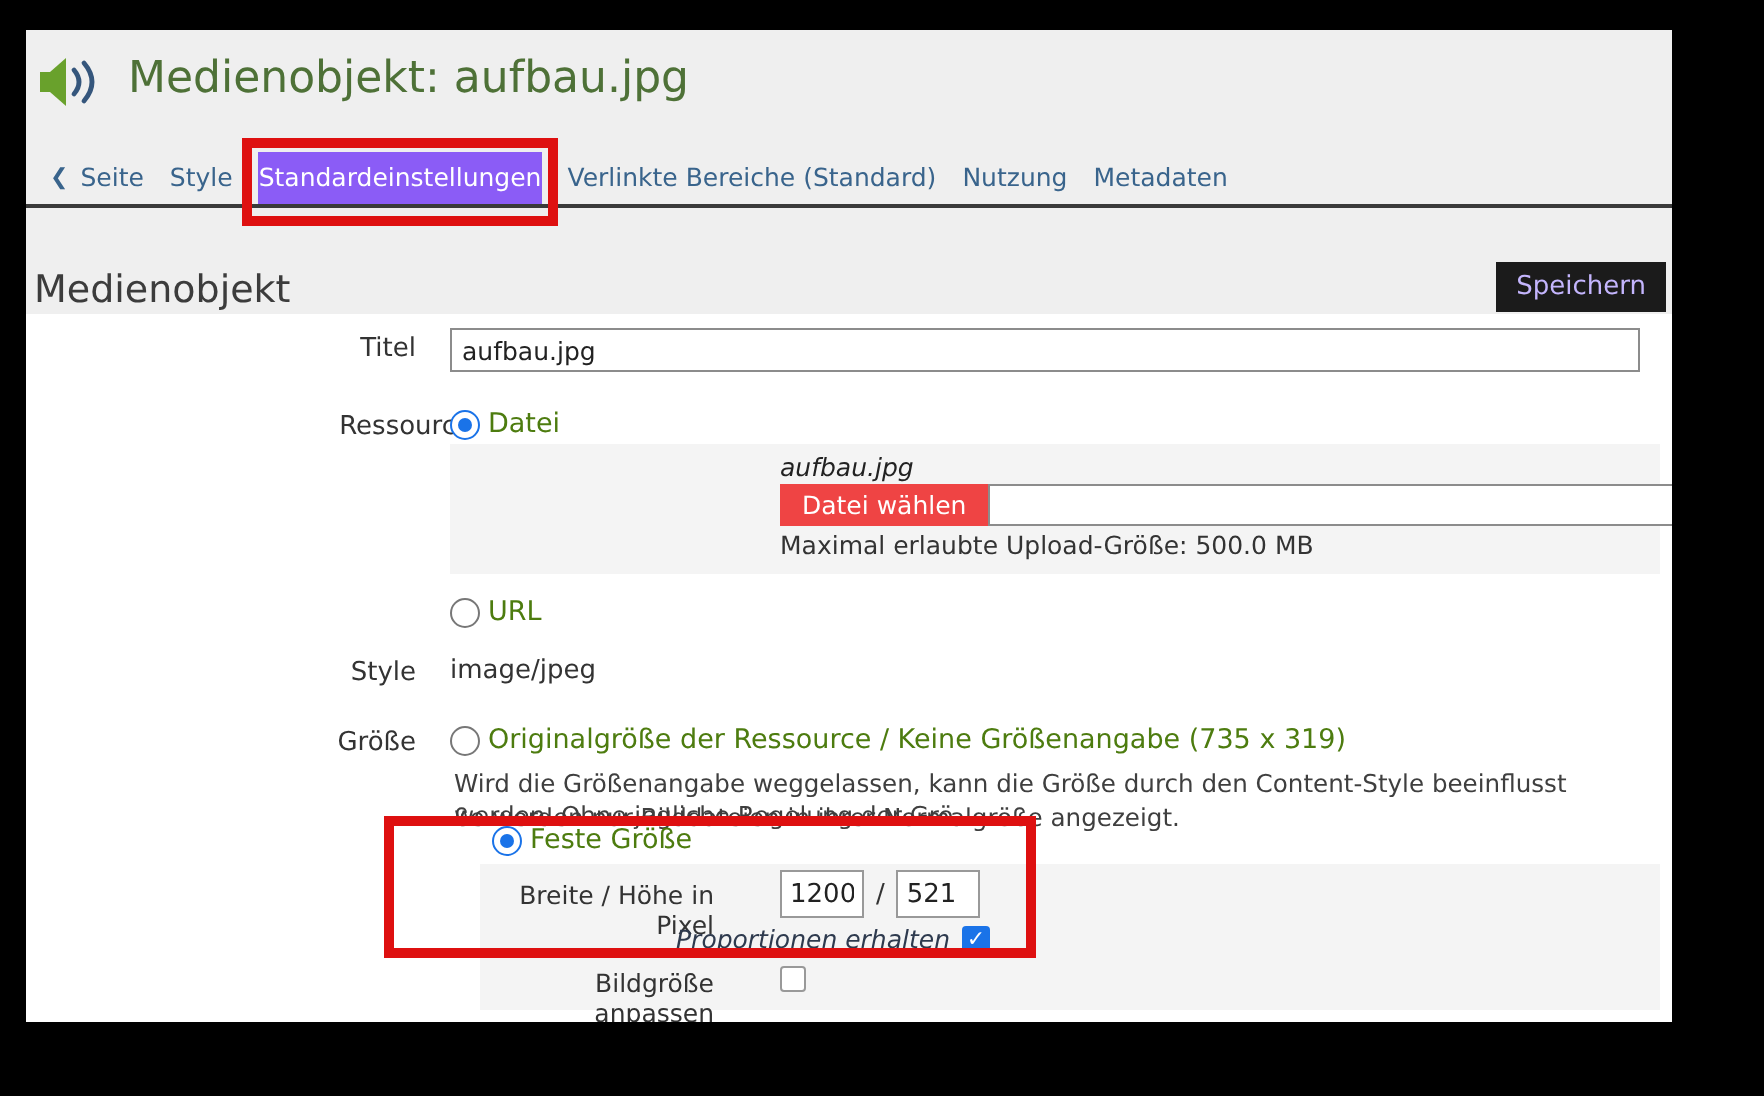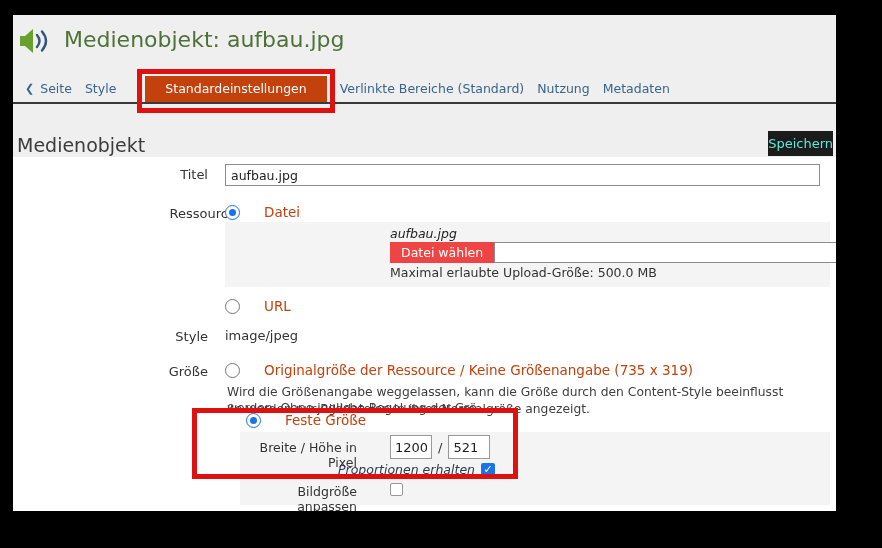--- a/index.html
+++ b/index.html
@@ -20,41 +20,41 @@
   
   .tabbar{
     position:absolute;left:0;right:0;top:61px;height:26px;
     border-bottom:2px solid #3a3a3a;
     display:flex;align-items:stretch;padding-left:12px;column-gap:13px;
     font-size:12.5px;color:#39648c;
   }
   .tab{display:flex;align-items:center;line-height:26px;white-space:nowrap;cursor:pointer;}
   .tab .chev{font-size:11px;margin-right:6px;color:#39648c;}
   .tab-active{
-    background:#c2410c;color:#ffffff;padding:0 20px;position:relative;margin-left:16px;
+    background:#8b5cf6;color:#ffffff;padding:0 0;position:relative;
   }
   .annot-tab{
     position:absolute;left:-8px;right:-8px;top:-7px;bottom:-11px;
     border:5px solid #de1010;pointer-events:none;z-index:6;
   }
   
   .section-title{position:absolute;left:4px;top:119px;font-size:19px;color:#3c3c3c;}
   .save-button{
-    position:absolute;right:3px;top:116px;background:#1b1b1b;color:#5eead4;
-    font-size:13px;padding:5px 0;cursor:pointer;
+    position:absolute;right:3px;top:116px;background:#1b1b1b;color:#c4b5fd;
+    font-size:13px;padding:5px 10px;cursor:pointer;
   }
   
   .flabel{position:absolute;left:0;width:195px;text-align:right;font-size:13px;color:#333;}
   .fvalue{font-size:13px;color:#333;}
   .text-input{
     position:absolute;left:212px;top:149px;width:595px;height:22px;box-sizing:border-box;
     border:1px solid #8c8c8c;background:#fff;font-family:inherit;font-size:12.5px;color:#222;
     padding:0 5px;outline:none;
   }
-  .radio-row{position:absolute;display:flex;align-items:center;gap:24px;font-size:13.5px;color:#c2410c;}
+  .radio-row{position:absolute;display:flex;align-items:center;gap:4px;font-size:13.5px;color:#4d7c0f;}
   .radio{width:13px;height:13px;border-radius:50%;border:1.5px solid #777;background:#fff;
     display:inline-flex;align-items:center;justify-content:center;flex:0 0 auto;cursor:pointer;}
   .radio.checked{border-color:#1a73e8;}
   .radio.checked .dot{width:7px;height:7px;border-radius:50%;background:#1a73e8;}
   .gray-panel{position:absolute;background:#f4f4f4;}
   .file-panel{left:212px;top:207px;width:605px;height:65px;}
   .filename{position:absolute;left:165px;top:4px;font-style:italic;font-size:12.5px;color:#222;}
   .file-row{position:absolute;left:165px;top:20px;display:flex;align-items:stretch;}
   .choose-btn{background:#ef4444;color:#fff;font-size:12.5px;padding:3px 11px;white-space:nowrap;cursor:pointer;}
   .file-box{width:351px;box-sizing:border-box;border:1px solid #8c8c8c;background:#fff;}

